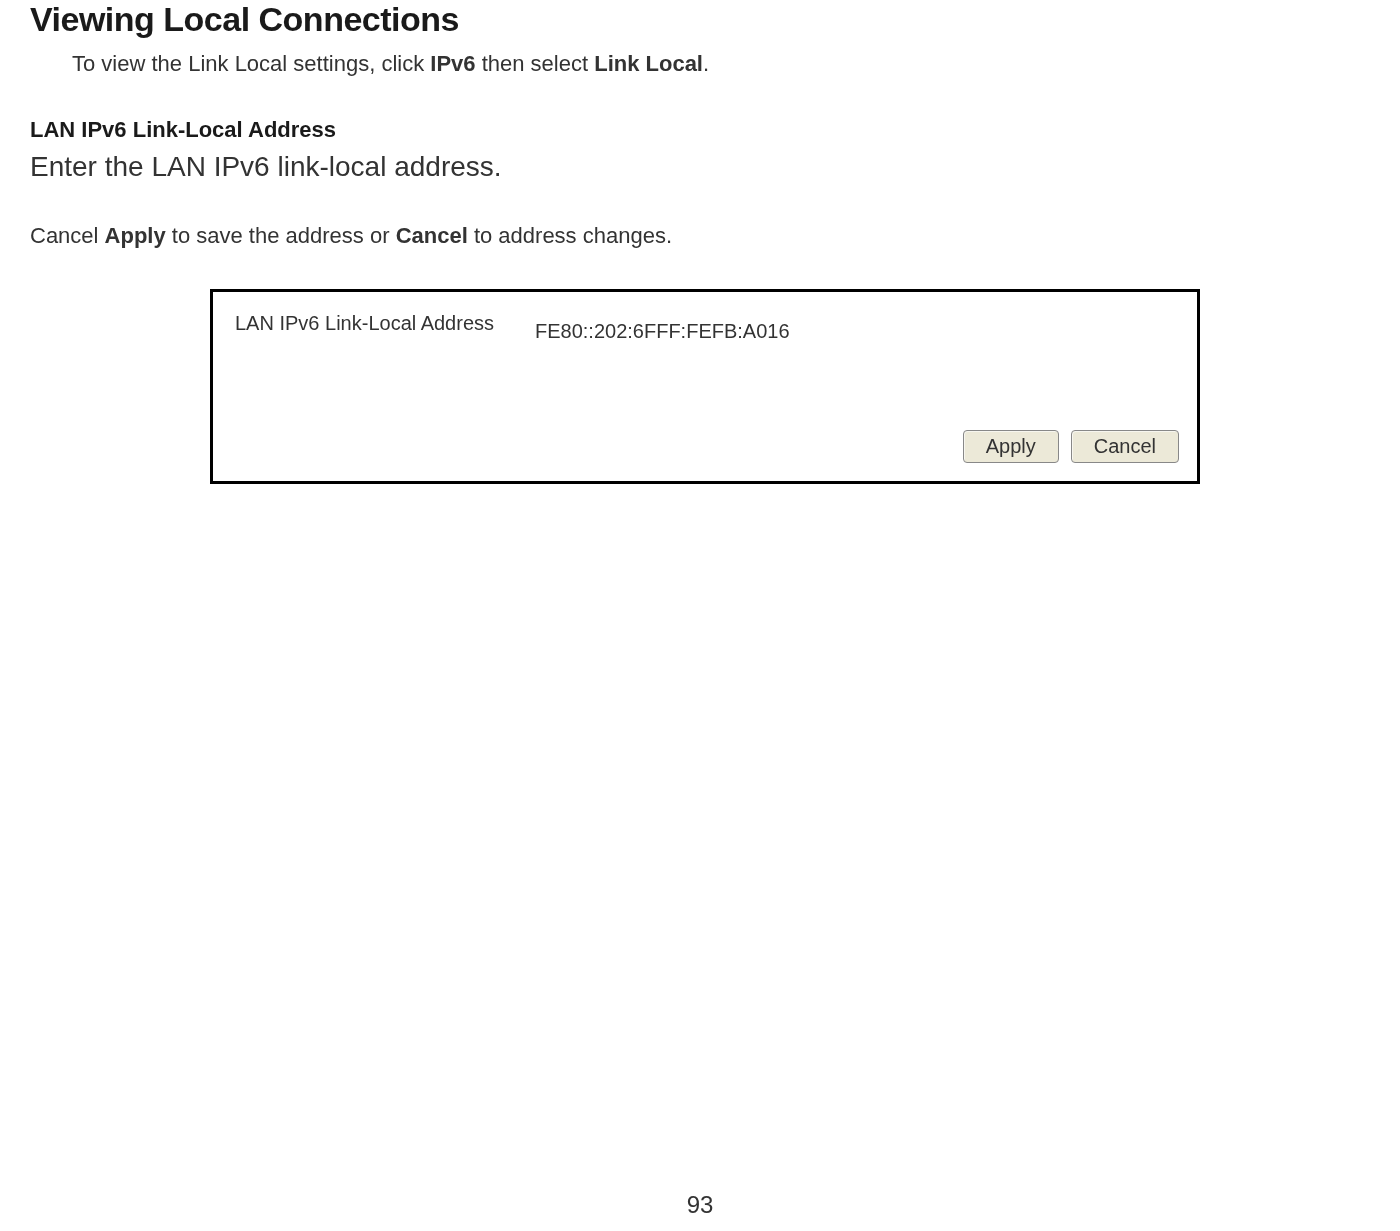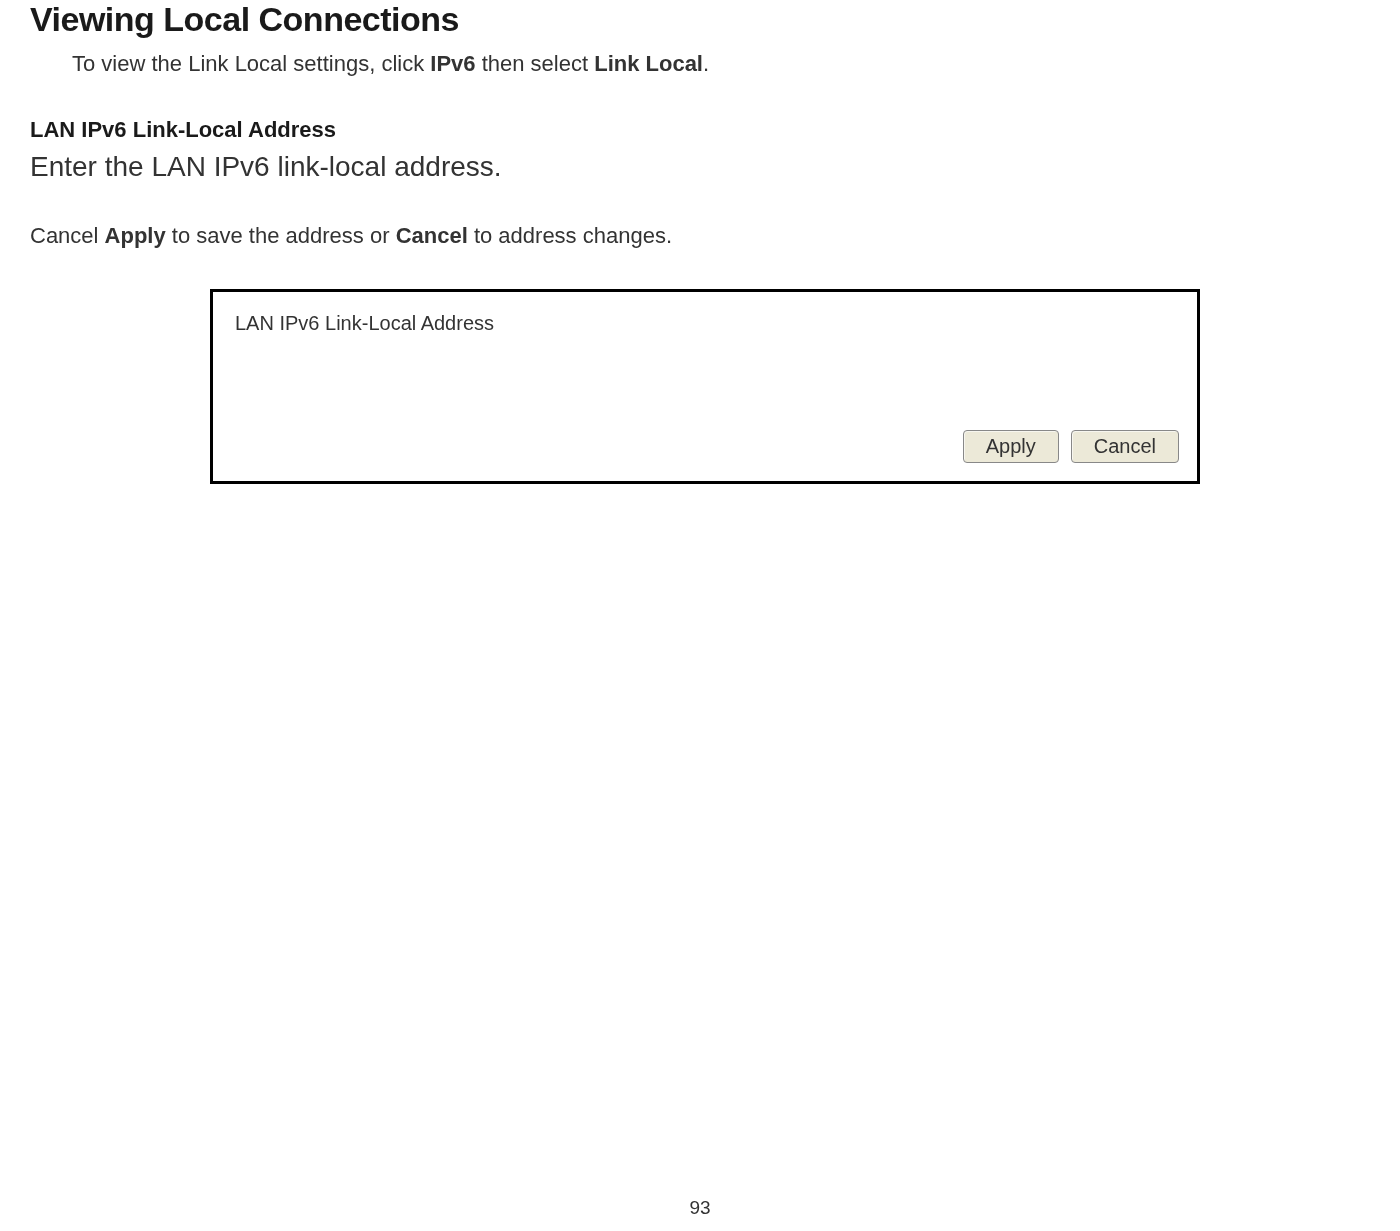--- a/index.html
+++ b/index.html
@@ -89,21 +89,21 @@
       border-radius: 4px;
       padding: 4px 22px;
       cursor: pointer;
       box-shadow: inset 1px 1px 0 rgba(255,255,255,0.6);
     }
     .page-number {
       position: absolute;
       bottom: 12px;
       left: 50%;
       transform: translateX(-50%);
-      font-size: 19px;
+      font-size: 24px;
       color: #333;
     }
   </style>
 </head>
 <body>
 
 <h1 class="heading">Viewing Local Connections</h1>
 
 <p class="intro-text">
   <span>To view the Link Local settings, click </span><span class="bold">IPv6</span><span> then select </span><span class="bold">Link Local</span><span>.</span>
@@ -113,20 +113,21 @@
 
 <p class="body-text">Enter the LAN IPv6 link-local address.</p>
 
 <p class="action-text">
   <span>Cancel </span><span class="bold">Apply</span><span> to save the address or </span><span class="bold">Cancel</span><span> to address changes.</span>
 </p>
 
 <div class="config-panel">
   <div class="config-row">
     <div class="config-label">LAN IPv6 Link-Local Address</div>
+    <div class="config-value">FE80::202:6FFF:FEFB:A016</div>
   </div>
   <div class="button-row">
     <button class="btn">Apply</button>
     <button class="btn">Cancel</button>
   </div>
 </div>
 
 <div class="page-number">93</div>
 
 </body></html>

